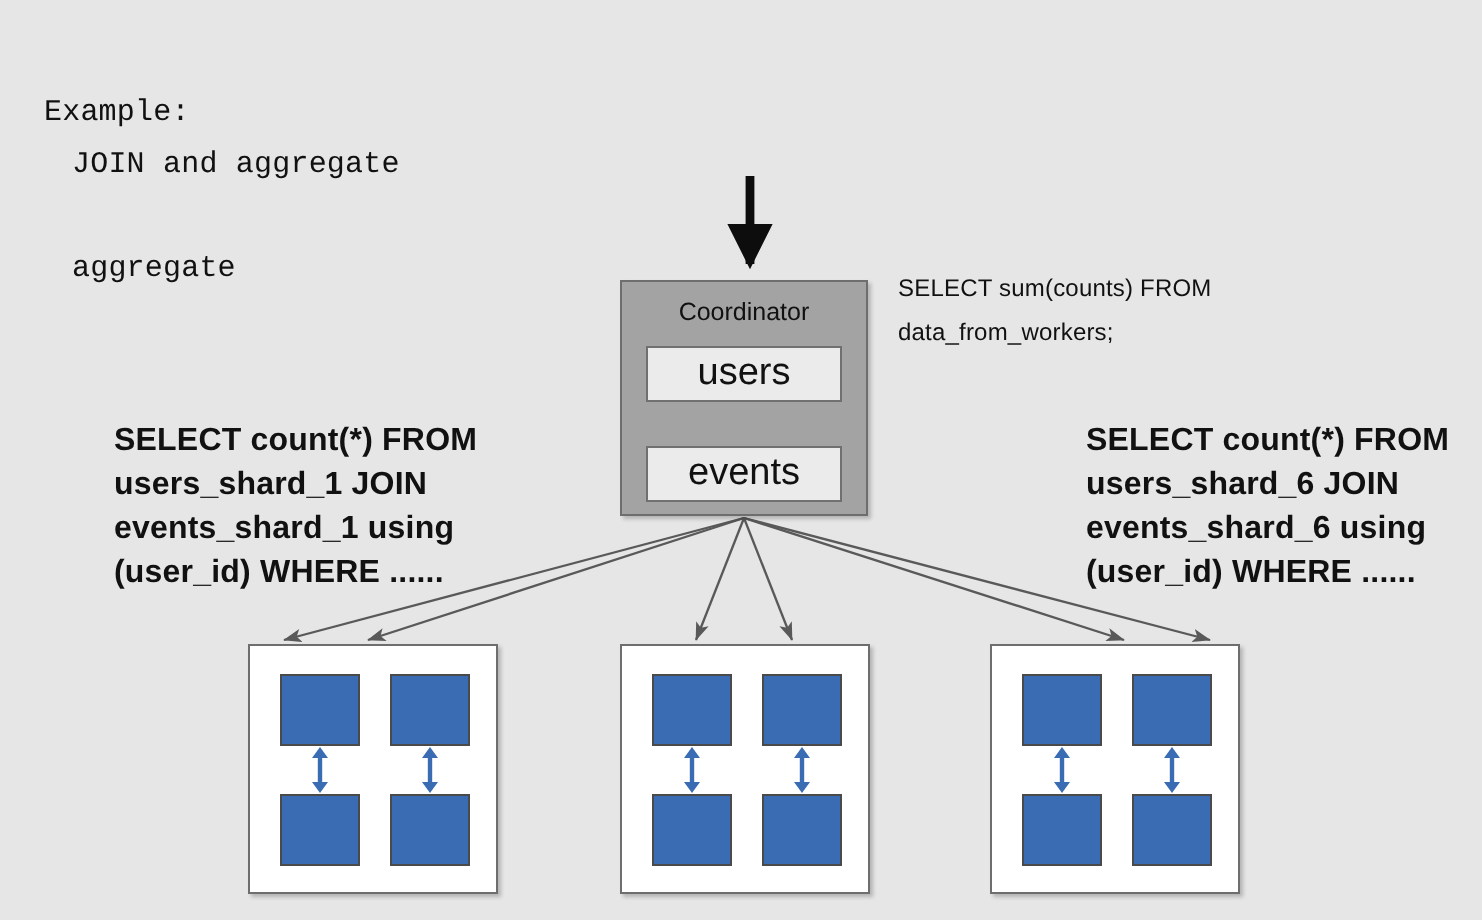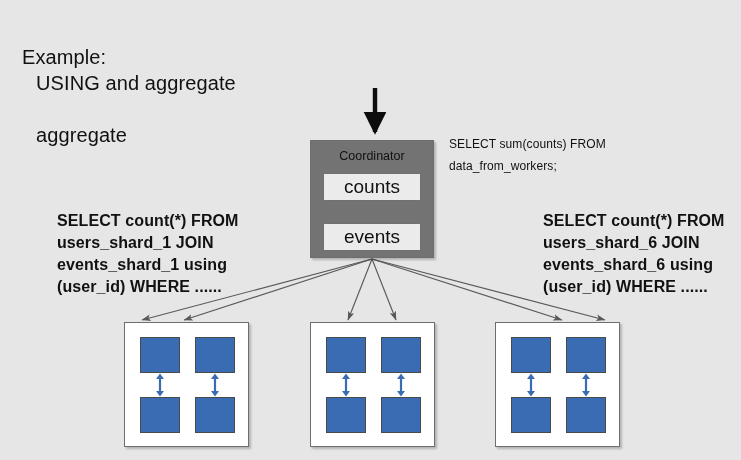--- a/index.html
+++ b/index.html
@@ -24,22 +24,23 @@
   
   .txt {
     position: absolute;
     white-space: pre-line;
     color: #111111;
     letter-spacing: 0.1px;
   }
   #example-label {
     left: 22px;
     top: 18px;
-    font-size: 20px;
+    font-size: 15px;
     line-height: 26px;
+    font-family: Liberation Mono, monospace;
   }
   #example-label .ind {
     display: block;
     padding-left: 14px;
   }
   #top-query {
     left: 272px;
     top: 12px;
     font-size: 16px;
     line-height: 22px;
@@ -67,21 +68,21 @@
     font-weight: 600;
   }
 
   
   #coordinator {
     position: absolute;
     left: 310px;
     top: 140px;
     width: 124px;
     height: 118px;
-    background: #737373;
+    background: #a3a3a3;
     border: 1.6px solid #6e6e6e;
     box-sizing: border-box;
     box-shadow: 1.5px 1.5px 2px rgba(0,0,0,0.22);
   }
   #coordinator-title {
     text-align: center;
     font-size: 12.5px;
     line-height: 15px;
     margin-top: 8px;
     color: #111;
@@ -156,21 +157,21 @@
     pointer-events: none;
   }
 </style>
 </head>
 <body>
 
 <div id="slide">
 
   <div class="txt" id="example-label">
     <span>Example:</span>
-    <span class="ind">USING and aggregate</span>
+    <span class="ind">JOIN and aggregate</span>
     <span class="ind">aggregate</span>
   </div>
 
 
   <div class="txt" id="agg-query">SELECT sum(counts) FROM
 data_from_workers;</div>
 
   <div class="txt" id="left-query">SELECT count(*) FROM
 users_shard_1 JOIN
 events_shard_1 using
@@ -200,21 +201,21 @@
       <line x1="372" y1="259" x2="184" y2="320" marker-end="url(#arrow-gray)"></line>
       <line x1="372" y1="259" x2="348" y2="320" marker-end="url(#arrow-gray)"></line>
       <line x1="372" y1="259" x2="396" y2="320" marker-end="url(#arrow-gray)"></line>
       <line x1="372" y1="259" x2="562" y2="320" marker-end="url(#arrow-gray)"></line>
       <line x1="372" y1="259" x2="605" y2="320" marker-end="url(#arrow-gray)"></line>
     </g>
   </svg>
 
   <div id="coordinator">
     <div id="coordinator-title">Coordinator</div>
-    <div class="coord-table" id="coord-users">counts</div>
+    <div class="coord-table" id="coord-users">users</div>
     <div class="coord-table" id="coord-events">events</div>
   </div>
 
   <div class="worker" id="worker-1">
     <div class="shard-grid">
       <div class="shard c1 r1"></div>
       <div class="shard c2 r1"></div>
       <div class="shard c1 r2"></div>
       <div class="shard c2 r2"></div>
       <svg class="link-arrow c1" viewBox="0 0 14 24" xmlns="http://www.w3.org/2000/svg">

